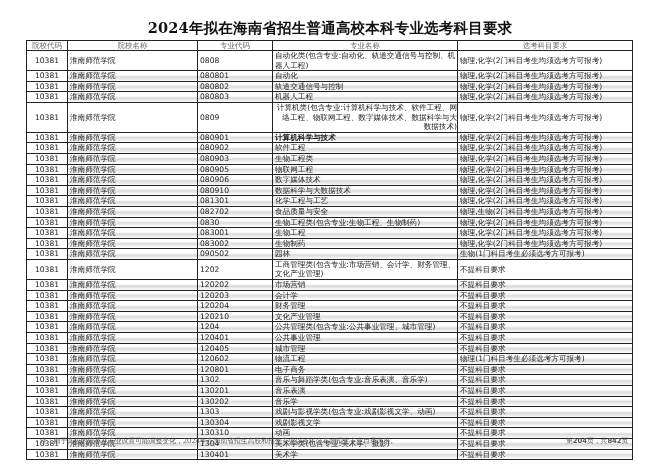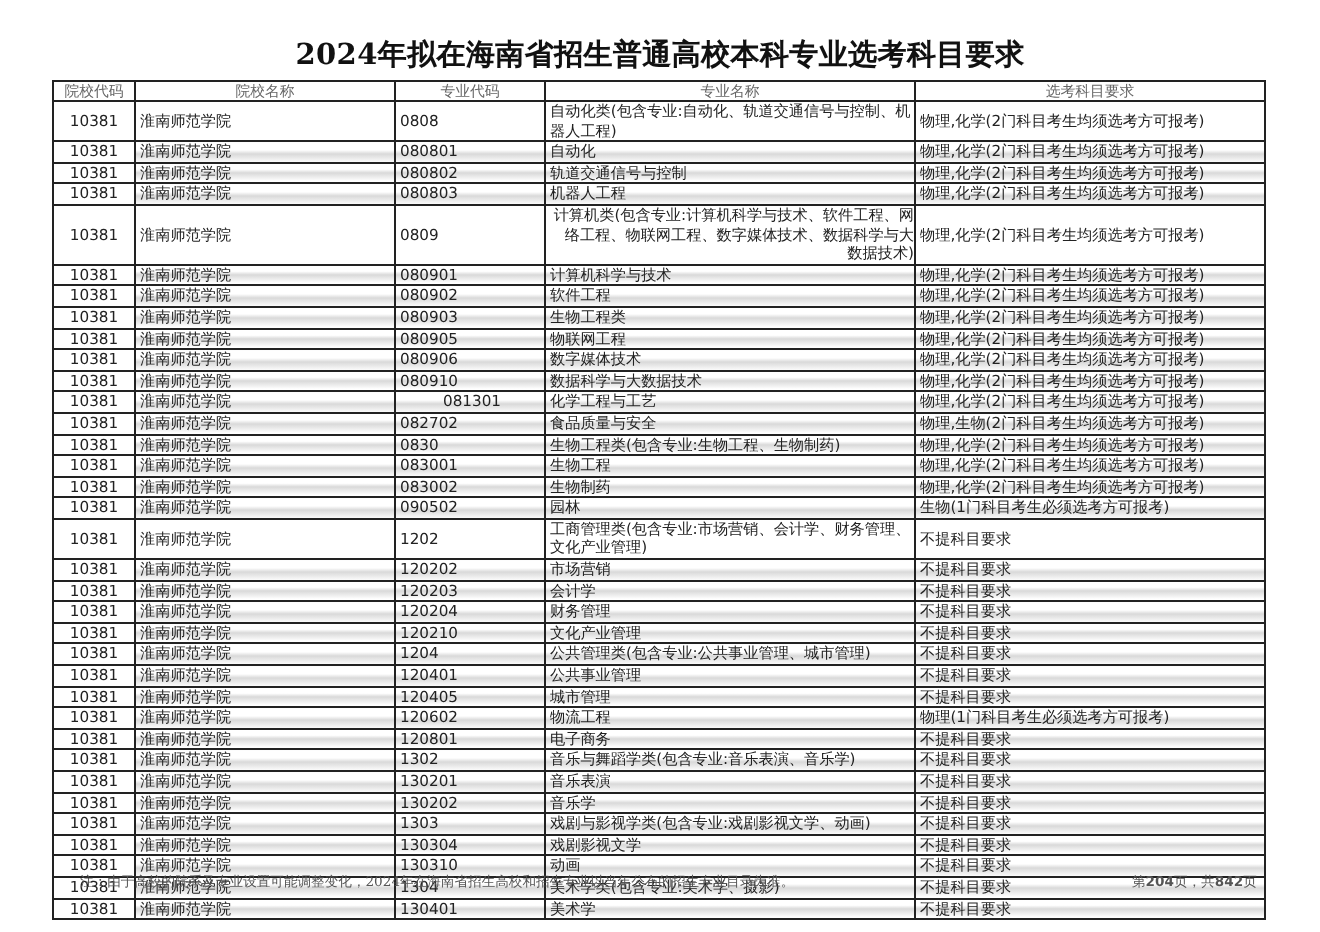--- a/index.html
+++ b/index.html
@@ -153,21 +153,21 @@
         <td class="code-cell" style="height: 28.8px;">10381</td>
         <td class="hl" style="height: 28.8px;">淮南师范学院</td>
         <td class="hl" style="height: 28.8px;">0809</td>
         <td class="hl wrap" style="height: 28.8px; text-align: right;">计算机类(包含专业:计算机科学与技术、软件工程、网络工程、物联网工程、数字媒体技术、数据科学与大数据技术)</td>
         <td class="hl" style="height: 28.8px;">物理,化学(2门科目考生均须选考方可报考)</td>
       </tr>
       <tr class="alt">
         <td class="code-cell" style="height: 9.6px;">10381</td>
         <td class="hl" style="height: 9.6px;">淮南师范学院</td>
         <td class="hl" style="height: 9.6px;">080901</td>
-        <td class="hl" style="height: 9.6px;">计算机科学与技术</td>
+        <td class="hl" style="height: 9.6px; font-weight: bold;">计算机科学与技术</td>
         <td class="hl" style="height: 9.6px;">物理,化学(2门科目考生均须选考方可报考)</td>
       </tr>
       <tr class="alt">
         <td class="code-cell" style="height: 9.6px;">10381</td>
         <td class="hl" style="height: 9.6px;">淮南师范学院</td>
         <td class="hl" style="height: 9.6px;">080902</td>
         <td class="hl" style="height: 9.6px;">软件工程</td>
         <td class="hl" style="height: 9.6px;">物理,化学(2门科目考生均须选考方可报考)</td>
       </tr>
       <tr class="alt">
@@ -194,21 +194,21 @@
       <tr class="alt">
         <td class="code-cell" style="height: 9.6px;">10381</td>
         <td class="hl" style="height: 9.6px;">淮南师范学院</td>
         <td class="hl" style="height: 9.6px;">080910</td>
         <td class="hl" style="height: 9.6px;">数据科学与大数据技术</td>
         <td class="hl" style="height: 9.6px;">物理,化学(2门科目考生均须选考方可报考)</td>
       </tr>
       <tr class="alt">
         <td class="code-cell" style="height: 9.6px;">10381</td>
         <td class="hl" style="height: 9.6px;">淮南师范学院</td>
-        <td class="hl" style="height: 9.6px; text-align: center;">081301</td>
+        <td class="hl" style="height: 9.6px;">081301</td>
         <td class="hl" style="height: 9.6px;">化学工程与工艺</td>
         <td class="hl" style="height: 9.6px;">物理,化学(2门科目考生均须选考方可报考)</td>
       </tr>
       <tr class="alt">
         <td class="code-cell" style="height: 9.6px;">10381</td>
         <td class="hl" style="height: 9.6px;">淮南师范学院</td>
         <td class="hl" style="height: 9.6px;">082702</td>
         <td class="hl" style="height: 9.6px;">食品质量与安全</td>
         <td class="hl" style="height: 9.6px;">物理,生物(2门科目考生均须选考方可报考)</td>
       </tr>

